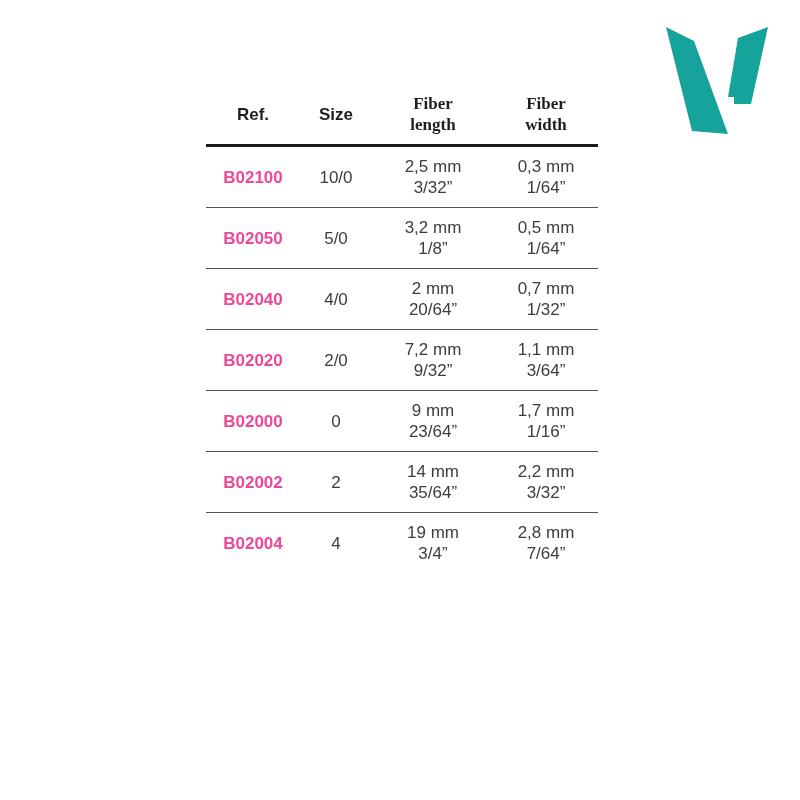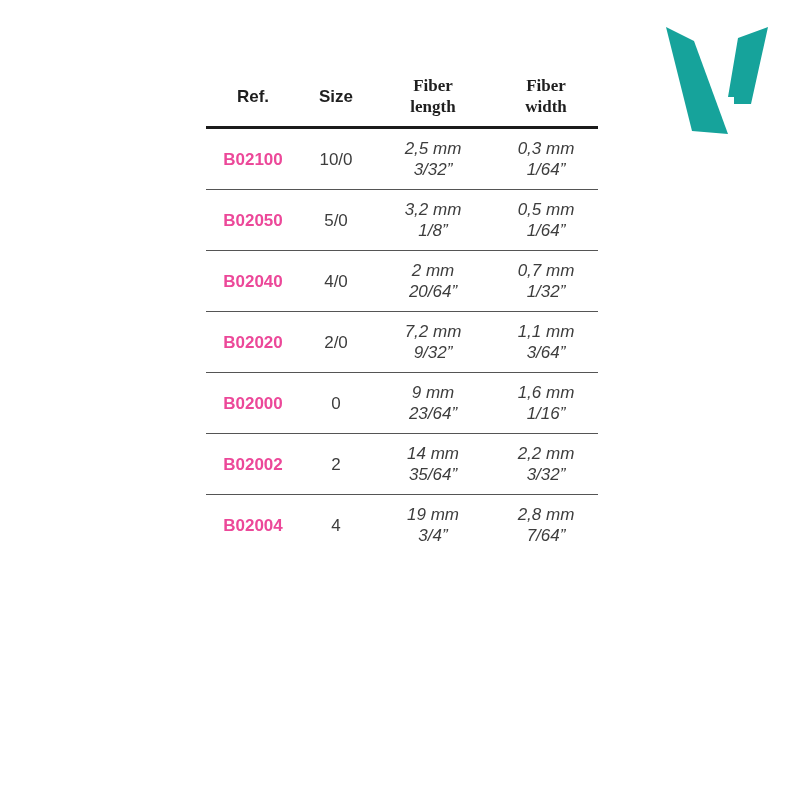--- a/index.html
+++ b/index.html
@@ -23,21 +23,21 @@
     top: 20px;
     width: 125px;
     height: 120px;
   }
   .logo svg { width: 100%; height: 100%; display: block; }
 
   
   .spec-table-wrap {
     position: absolute;
     left: 206px;
-    top: 66px;
+    top: 84px;
     width: 392px;
   }
   table.spec-table {
     width: 392px;
     border-collapse: collapse;
     table-layout: fixed;
   }
   table.spec-table th {
     height: 60px;
     vertical-align: middle;
@@ -60,21 +60,21 @@
     line-height: 21px;
   }
   table.spec-table tbody tr:not(:last-child) td {
     border-bottom: 1px solid #555555;
   }
   table.spec-table td.ref-cell {
     font-weight: bold;
     color: #ec4899;
   }
   .hline { display: block; font-family: Liberation Serif, serif; }
-  .cell-line { display: block; font-style: italic; }
+  .cell-line { display: block; }
 </style>
 </head>
 <body>
 
 <div class="logo">
   <svg viewBox="655 20 125 120" xmlns="http://www.w3.org/2000/svg">
     <polygon points="666,27 694,41 728,134 692,131" fill="#16a39b"></polygon>
     <polygon points="738,38 768,27 751,104 734,104 734,97 728,97" fill="#16a39b"></polygon>
   </svg>
 </div>
@@ -151,21 +151,21 @@
     </td>
   </tr>
         <tr>
     <td class="ref-cell">B02000</td>
     <td>0</td>
     <td>
       <span class="cell-line">9 mm</span>
       <span class="cell-line">23/64”</span>
     </td>
     <td>
-      <span class="cell-line">1,6 mm</span>
+      <span class="cell-line">1,7 mm</span>
       <span class="cell-line">1/16”</span>
     </td>
   </tr>
         <tr>
     <td class="ref-cell">B02002</td>
     <td>2</td>
     <td>
       <span class="cell-line">14 mm</span>
       <span class="cell-line">35/64”</span>
     </td>

